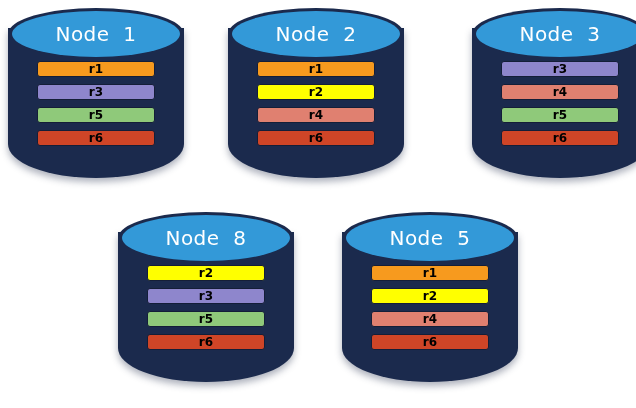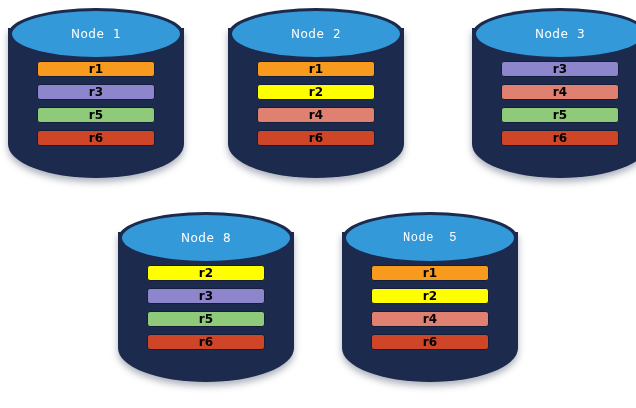--- a/index.html
+++ b/index.html
@@ -66,21 +66,21 @@
   .node-label {
     position: absolute;
     left: 6px;
     top: 7px;
     width: 168px;
     height: 46px;
     display: flex;
     align-items: center;
     justify-content: center;
     color: #ffffff;
-    font-size: 12px;
+    font-size: 20px;
     letter-spacing: 0.5px;
     white-space: pre;
     pointer-events: none;
   }
 
   .replicas {
     position: absolute;
     left: 0;
     top: 57px;
     width: 180px;
@@ -164,21 +164,21 @@
       <div class="replica-bar" style="background-color: rgb(142, 134, 204);">r3</div>
       <div class="replica-bar" style="background-color: rgb(143, 201, 122);">r5</div>
       <div class="replica-bar" style="background-color: rgb(207, 69, 39);">r6</div>
     </div>
   </div>
 
   <div class="node node-5">
     <div class="cyl-top-shadow" style="background-color: rgb(27, 42, 77);"></div>
     <div class="cyl-body" style="background-color: rgb(27, 42, 77);"></div>
     <div class="cyl-top" style="background-color: rgb(51, 153, 216);"></div>
-    <div class="node-label" style="color: rgb(255, 255, 255); font-family: Liberation Mono, monospace;">Node  5</div>
+    <div class="node-label" style="color: rgb(255, 255, 255);">Node  5</div>
     <div class="replicas">
       <div class="replica-bar" style="background-color: rgb(247, 154, 30);">r1</div>
       <div class="replica-bar" style="background-color: rgb(255, 255, 0);">r2</div>
       <div class="replica-bar" style="background-color: rgb(224, 128, 112);">r4</div>
       <div class="replica-bar" style="background-color: rgb(207, 69, 39);">r6</div>
     </div>
   </div>
 
 </div>
 

